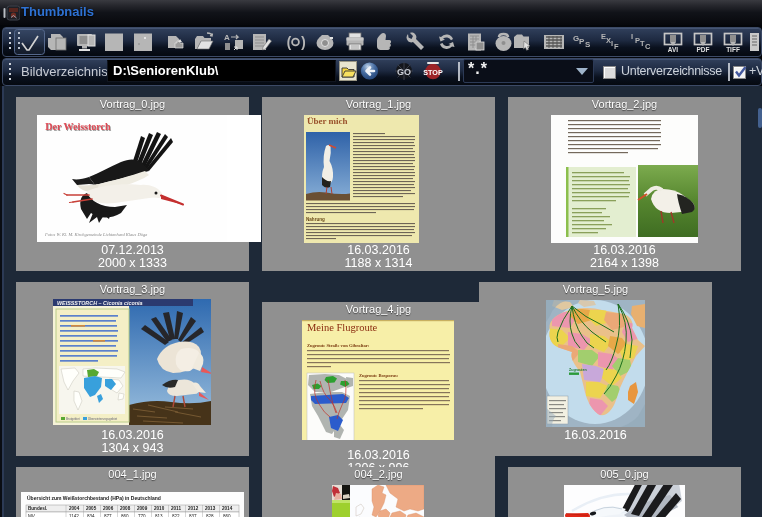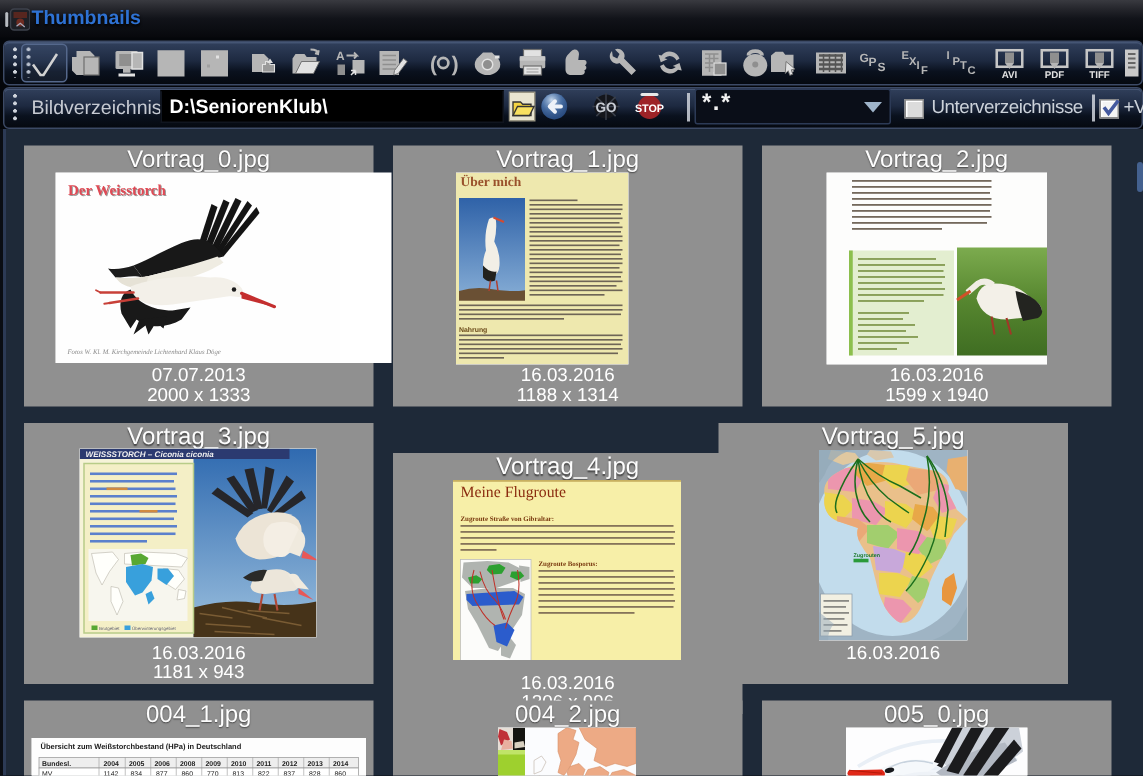--- a/index.html
+++ b/index.html
@@ -28,21 +28,21 @@
 #combotext{left:468px;top:60px;font-size:16px;font-weight:bold;color:#f2f2f2;letter-spacing:1px;}
 .vsep{width:2px;background:#cfd4dc;opacity:.85;}
 .cb{width:11px;height:11px;background:#dcdcdc;border:1px solid #8a8a8a;
  box-shadow:inset 1px 1px 0 #fff;}
 .cblbl{font-size:12.5px;color:#ccd2da;letter-spacing:-0.3px;}
 
 #content{left:0;top:86px;width:762px;height:431px;background:#1e2938;}
 #content:before{content:"";position:absolute;left:0;top:0;width:2px;height:431px;background:#0a0d13;}
 #content:after{content:"";position:absolute;left:2px;top:0;width:2px;height:431px;background:#2c3a55;}
 .card{position:absolute;width:233px;height:174px;background:#909090;}
-.cap{position:absolute;left:0;top:1px;width:100%;text-align:center;font-size:16px;
+.cap{position:absolute;left:0;top:1px;width:100%;text-align:center;font-size:11px;
  color:#fdfdfd;text-shadow:0 1px 1px rgba(0,0,0,.55);}
 .thumb{position:absolute;overflow:hidden;background:#fff;}
 .dt{position:absolute;left:0;top:146px;width:100%;text-align:center;font-size:12.5px;color:#fff;}
 .sz{position:absolute;left:0;top:159px;width:100%;text-align:center;font-size:12.5px;color:#fff;}
 
 #scroll{left:758px;top:108px;width:4px;height:20px;background:#44618f;border-radius:2px;}
 </style></head>
 <body>
 <div class="abs" id="titlebar"></div>
 <svg class="abs" id="tbicon" viewBox="0 0 17 17">
@@ -271,21 +271,21 @@
   <path d="M124 80 L147 90 L124 84 Z" fill="#c42f2f"></path>
   <path d="M124 80.5 L146 89.5" stroke="#c42f2f" stroke-width="2" stroke-linecap="round"></path>
 
   <path d="M50 78 C54 86 64 92 78 92 L90 90 L84 98 C74 104 62 104 54 98 L50 104 L44 94 C42 86 44 80 50 78 Z" fill="#191919"></path>
   <path d="M56 98 L52 108 L60 102 L62 108 L67 100 L72 104 L74 96 Z" fill="#191919"></path>
 
   <path d="M52 80 L30 80 M55 84 L36 87" stroke="#c84038" stroke-width="1.7" stroke-linecap="round"></path>
   <path d="M30 80 l-3 -1.5 M36 87 l-3.5 0.5" stroke="#c84038" stroke-width="1.2" stroke-linecap="round"></path>
   <text x="8" y="121" font-family="Liberation Serif" font-style="italic" font-size="4.5" fill="#888">Fotos W. Kl. M. Kirchgemeinde Lichtenhard Klaus Döge</text>
  </svg></div>
- <div class="dt">07.07.2013</div>
+ <div class="dt">07.12.2013</div>
     <div class="sz">2000 x 1333</div>
 </div>
 <div class="card" style="left:262px;top:97px;">
  <div class="cap">Vortrag_1.jpg</div>
  <div class="thumb" id="t1" style="left:42px;top:18px;width:115px;height:128px;">
  <svg width="115" height="128" viewBox="0 0 115 128">
   <rect width="115" height="128" fill="#eee8ae"></rect>
   <text x="3" y="9" font-family="Liberation Serif" font-weight="bold" font-size="9" fill="#99512b">Über mich</text>
 
   <rect x="2" y="17" width="44" height="68" fill="#3f74b4"></rect>
@@ -390,21 +390,21 @@
   </g>
   <defs>
           <linearGradient id="grassg" x1="0" y1="0" x2="0" y2="1">
    <stop offset="0" stop-color="#7cab4e"></stop>
             <stop offset="0.5" stop-color="#56862f"></stop>
             <stop offset="1" stop-color="#3f6d22"></stop>
   </linearGradient>
         </defs>
  </svg></div>
  <div class="dt">16.03.2016</div>
-    <div class="sz">1599 x 1940</div>
+    <div class="sz">2164 x 1398</div>
 </div>
 <div class="card" style="left:16px;top:282px;">
  <div class="cap">Vortrag_3.jpg</div>
  <div class="thumb" id="t3" style="left:37px;top:17px;width:158px;height:126px;">
  <svg width="158" height="126" viewBox="0 0 158 126">
   <rect width="158" height="126" fill="#f6f3d8"></rect>
 
   <rect x="76" y="0" width="82" height="126" fill="url(#skyg3)"></rect>
 
   <path d="M76 106 q22 -6 42 -3 q22 3 40 -1 v24 H76z" fill="#463319"></path>
@@ -467,21 +467,21 @@
   <text x="13" y="121" font-size="3" fill="#667">Brutgebiet</text>
   <text x="35" y="121" font-size="3" fill="#667">Überwinterungsgebiet</text>
   <defs>
           <linearGradient id="skyg3" x1="0" y1="0" x2="0" y2="1">
    <stop offset="0" stop-color="#2f6ab0"></stop>
             <stop offset="1" stop-color="#9cc0de"></stop>
   </linearGradient>
         </defs>
  </svg></div>
  <div class="dt">16.03.2016</div>
-    <div class="sz">1181 x 943</div>
+    <div class="sz">1304 x 943</div>
 </div>
 <div class="card" style="left:262px;top:282px;margin-top:20px;">
  <div class="cap">Vortrag_4.jpg</div>
  <div class="thumb" id="t4" style="left:40px;top:18px;width:152px;height:120px;">
  <svg width="152" height="125" viewBox="0 0 152 125">
   <rect width="152" height="125" fill="#f7efa8"></rect>
   <rect x="0" y="0" width="152" height="1.2" fill="#c8b060"></rect>
   <text x="5" y="11" font-family="Liberation Serif" font-size="10.5" fill="#8b2c10">Meine Flugroute</text>
   <text x="5" y="27" font-family="Liberation Serif" font-weight="bold" font-size="4.6" fill="#7a3a10">Zugroute Straße von Gibraltar:</text>
   <g fill="#86745a">

